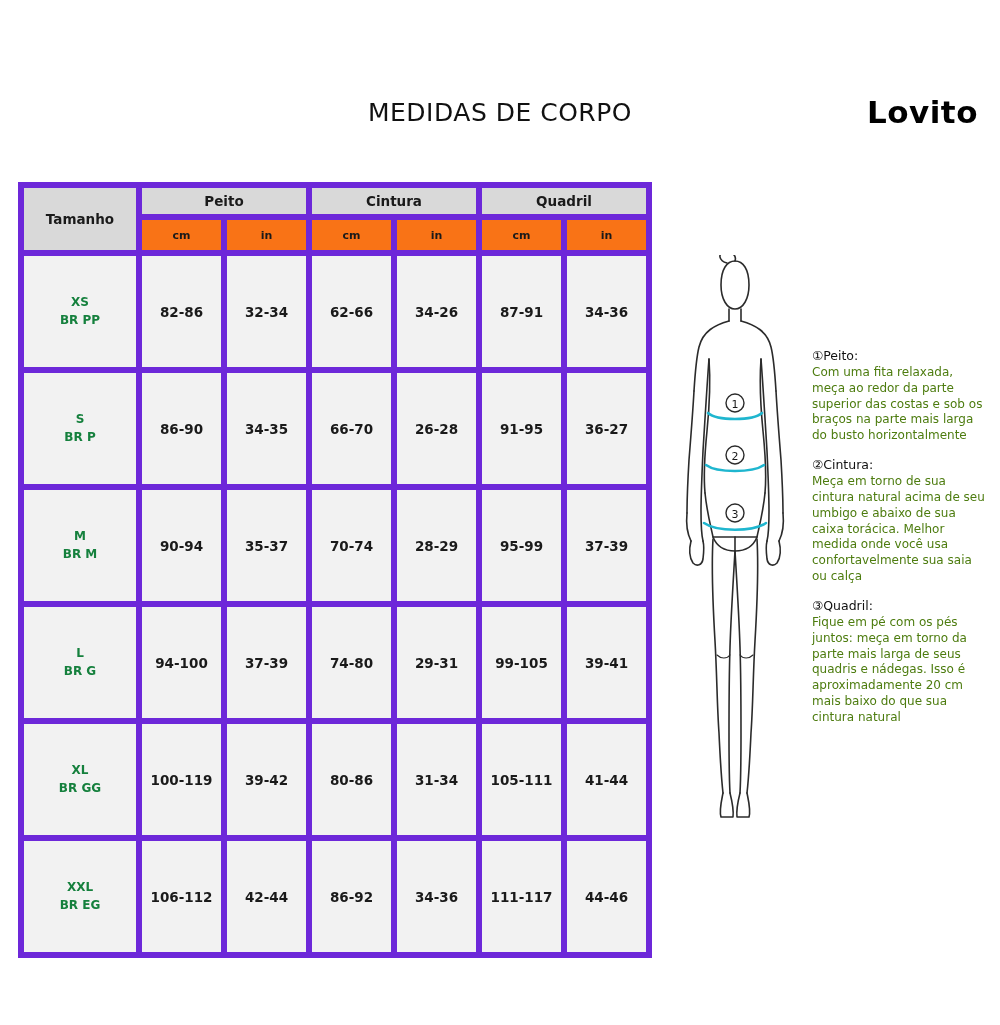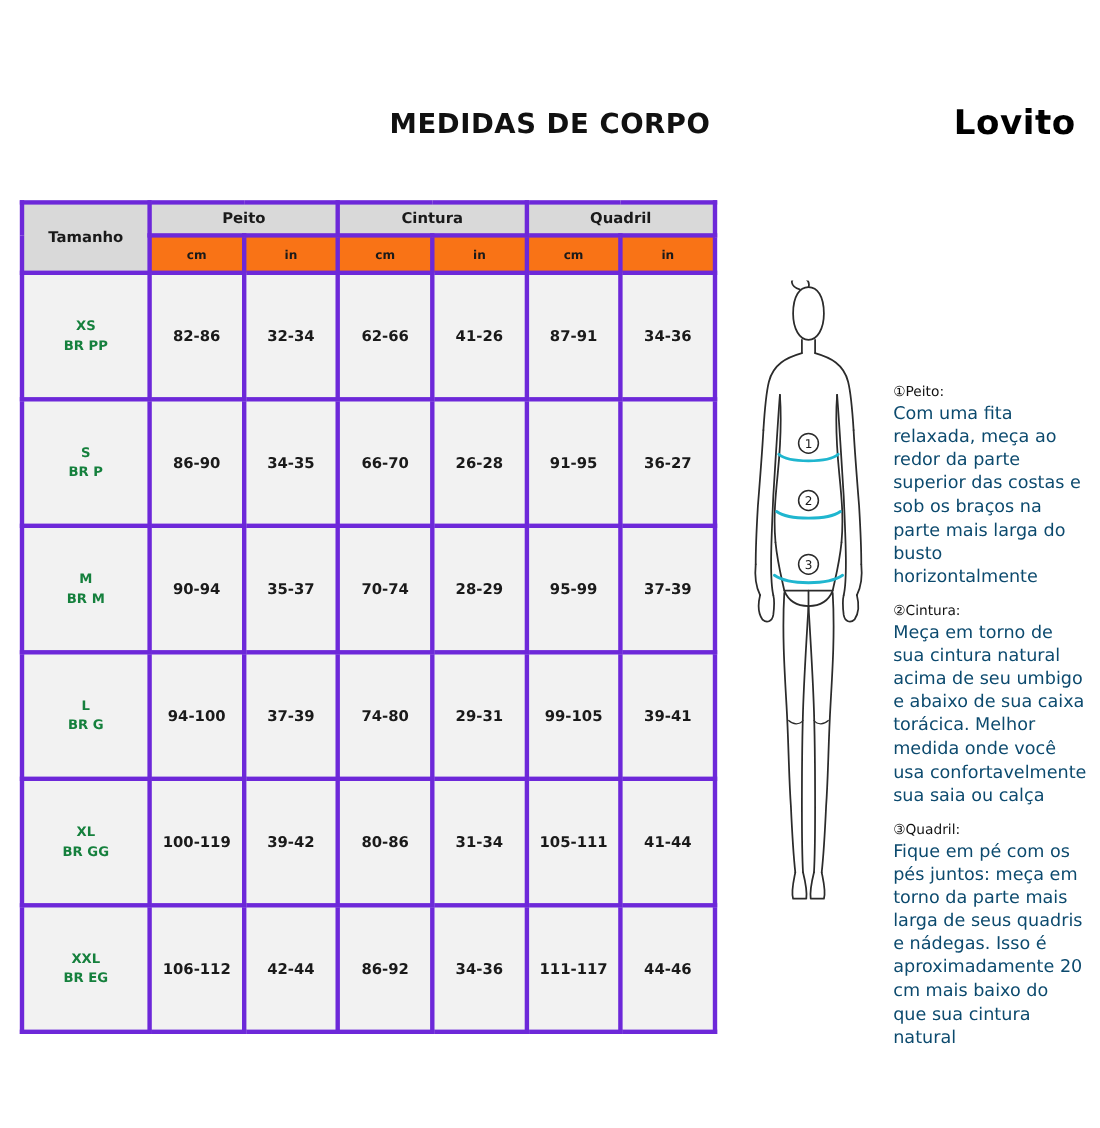--- a/index.html
+++ b/index.html
@@ -24,21 +24,21 @@
     width: 1000px;
     height: 46px;
   }
   #page-title {
     position: absolute;
     left: 0;
     top: 0;
     width: 1000px;
     text-align: center;
     font-size: 25px;
-    font-weight: bold;
+    font-weight: normal;
     letter-spacing: 0.5px;
     color: #111;
   }
   #brand-logo {
     position: absolute;
     right: 22px;
     top: -4px;
     font-size: 31px;
     font-weight: bold;
     letter-spacing: 0.5px;
@@ -48,21 +48,21 @@
   
   #size-table {
     position: absolute;
     left: 18px;
     top: 182px;
     width: 634px;
     border-collapse: collapse;
     table-layout: fixed;
   }
   #size-table td, #size-table th {
-    border: 4px solid #6d28d9;
+    border: 6px solid #6d28d9;
     text-align: center;
     vertical-align: middle;
     padding: 0;
   }
   .hdr-cell {
     background: #d9d9d9;
     font-size: 13.5px;
     font-weight: bold;
     color: #1a1a1a;
   }
@@ -111,23 +111,23 @@
     width: 176px;
   }
   .note-block { margin-bottom: 13px; }
   .note-title {
     font-size: 12.5px;
     font-weight: normal;
     color: #111;
     margin-bottom: 2px;
   }
   .note-body {
-    font-size: 16px;
+    font-size: 12px;
     line-height: 1.32;
-    color: #0c4a6e;
+    color: #4d7c0f;
   }
 </style>
 </head>
 <body>
 
 <div id="header">
   <div id="page-title">MEDIDAS DE CORPO</div>
   <div id="brand-logo">Lovito</div>
 </div>
 
@@ -149,21 +149,21 @@
     </tr>
 
     <tr>
       <td class="sz-cell">
         <div>XS</div>
         <div>BR PP</div>
       </td>
       <td class="val-cell">82-86</td>
       <td class="val-cell">32-34</td>
       <td class="val-cell">62-66</td>
-      <td class="val-cell">41-26</td>
+      <td class="val-cell">34-26</td>
       <td class="val-cell">87-91</td>
       <td class="val-cell">34-36</td>
     </tr>
 
     <tr>
       <td class="sz-cell">
         <div>S</div>
         <div>BR P</div>
       </td>
       <td class="val-cell">86-90</td>

